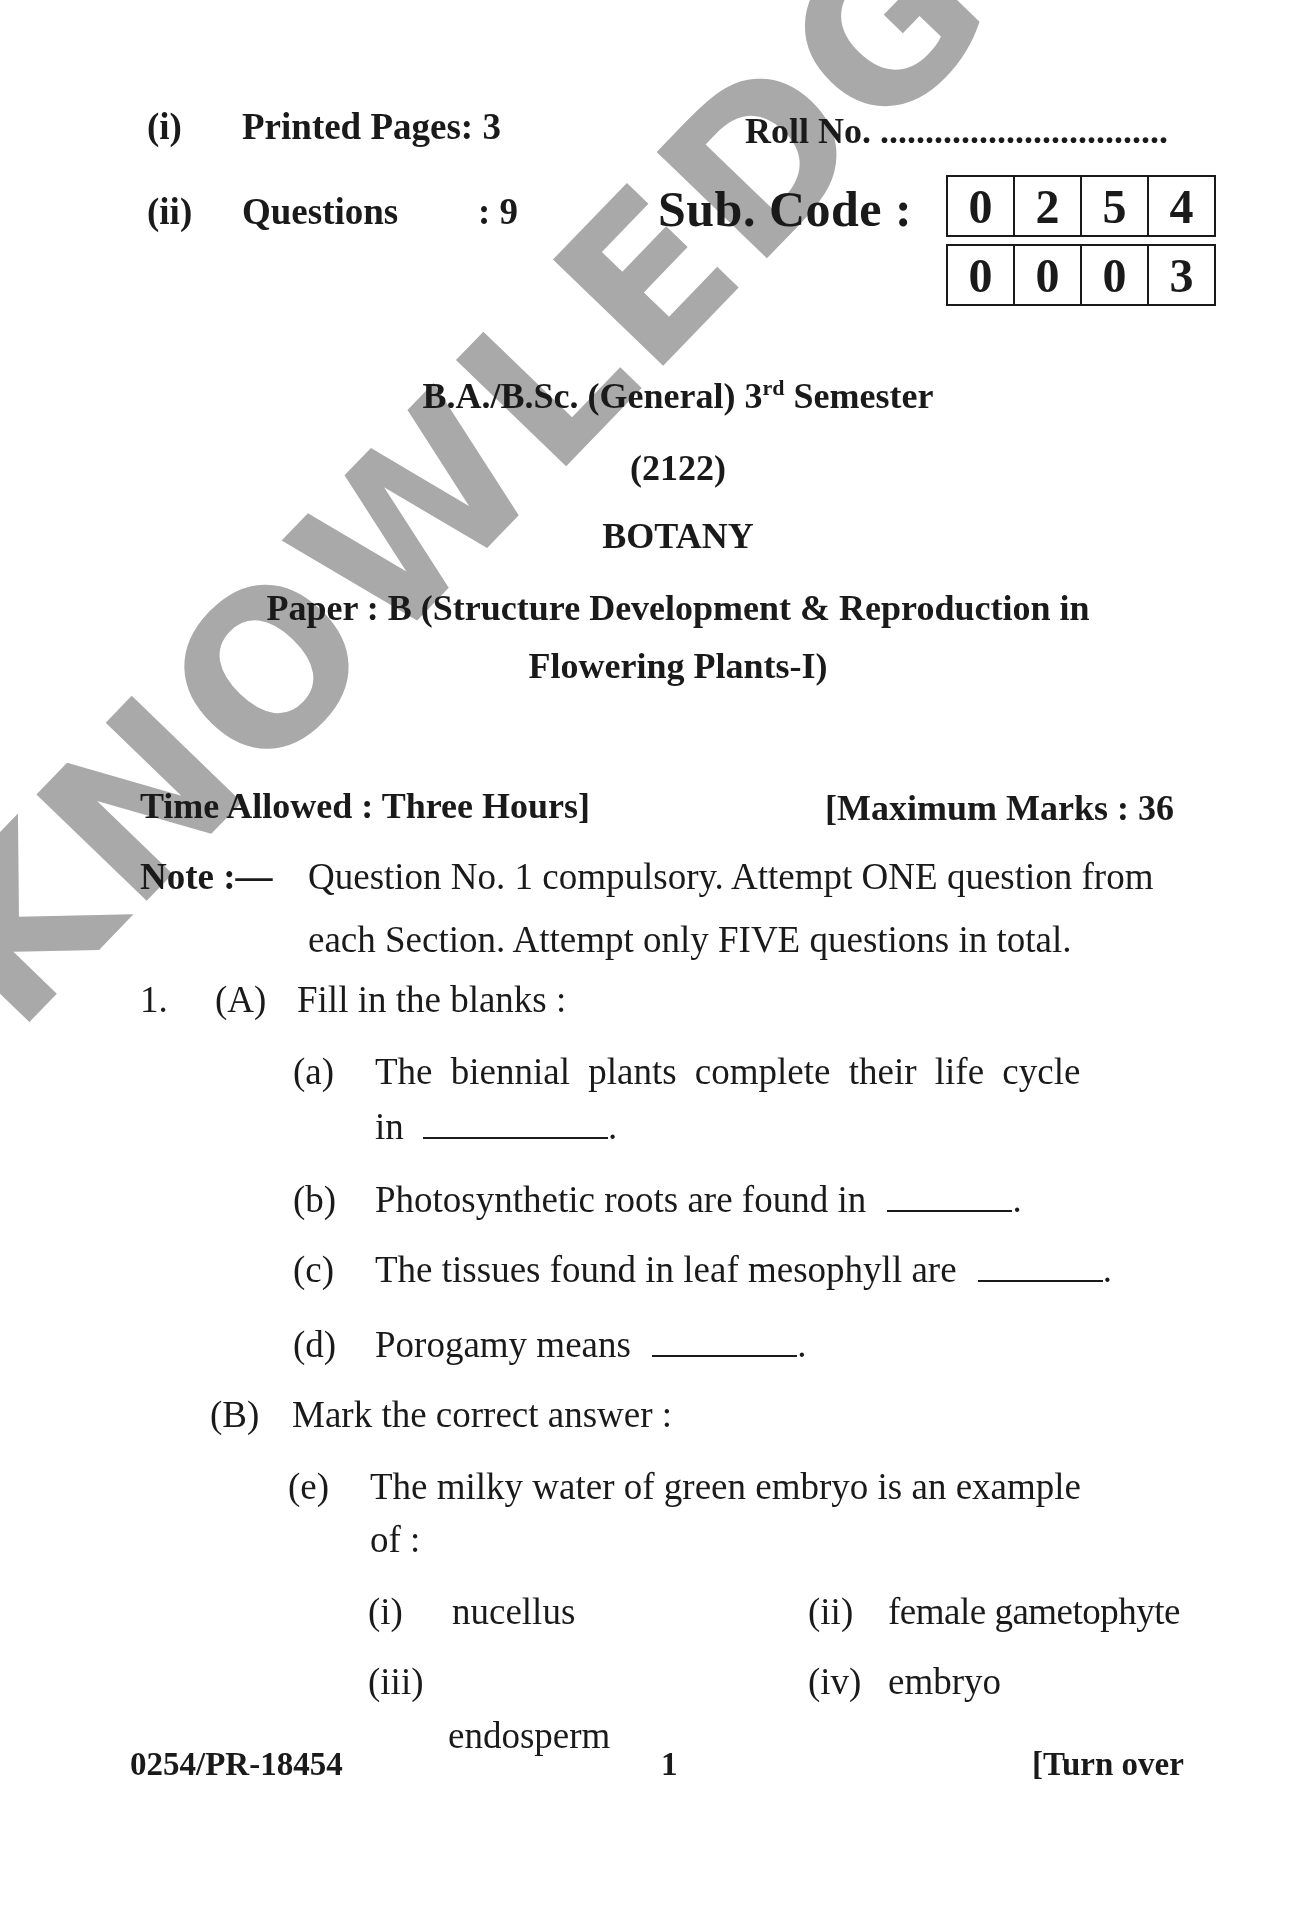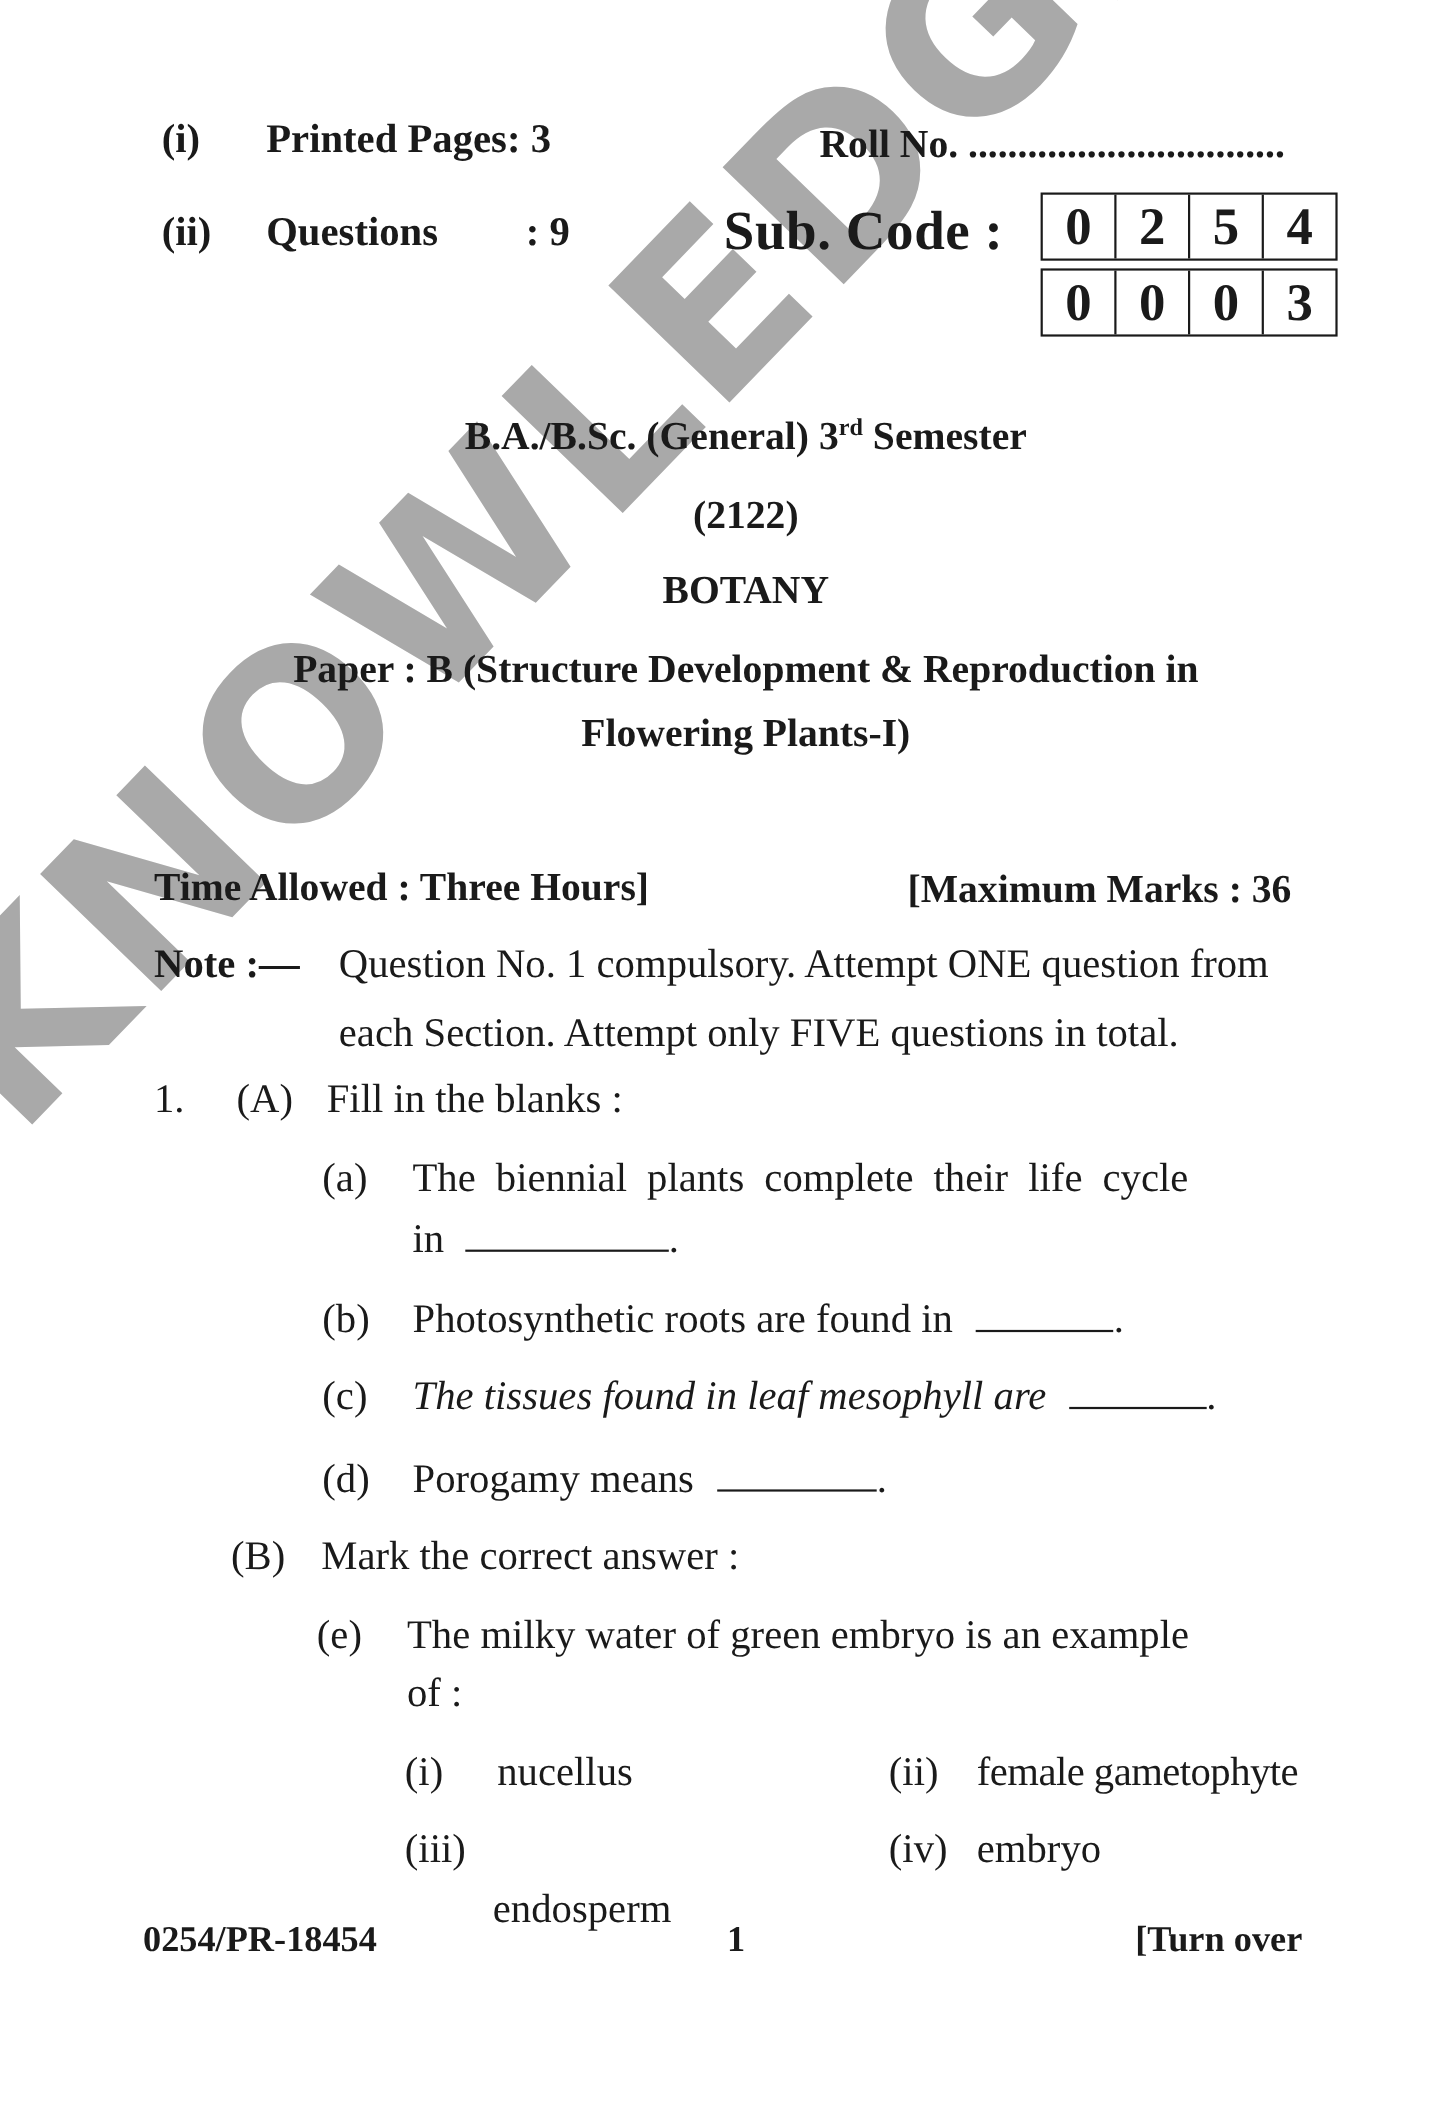--- a/index.html
+++ b/index.html
@@ -77,21 +77,21 @@
     <span class="blank" style="width:185px; margin-left:10px;"></span><span>.</span>
   </div>
 
   <div class="abs body" style="left:293px; top:1178px;">(b)</div>
   <div class="abs body" style="left:375px; top:1178px;">
     <span>Photosynthetic roots are found in</span>
     <span class="blank" style="width:125px; margin-left:12px;"></span><span>.</span>
   </div>
 
   <div class="abs body" style="left:293px; top:1248px;">(c)</div>
-  <div class="abs body" style="left:375px; top:1248px;font-style:italic;">
+  <div class="abs body" style="left:375px; top:1248px;">
     <span>The tissues found in leaf mesophyll are</span>
     <span class="blank" style="width:125px; margin-left:12px;"></span><span>.</span>
   </div>
 
   <div class="abs body" style="left:293px; top:1323px;">(d)</div>
   <div class="abs body" style="left:375px; top:1323px;">
     <span>Porogamy means</span>
     <span class="blank" style="width:145px; margin-left:12px;"></span><span>.</span>
   </div>
 

